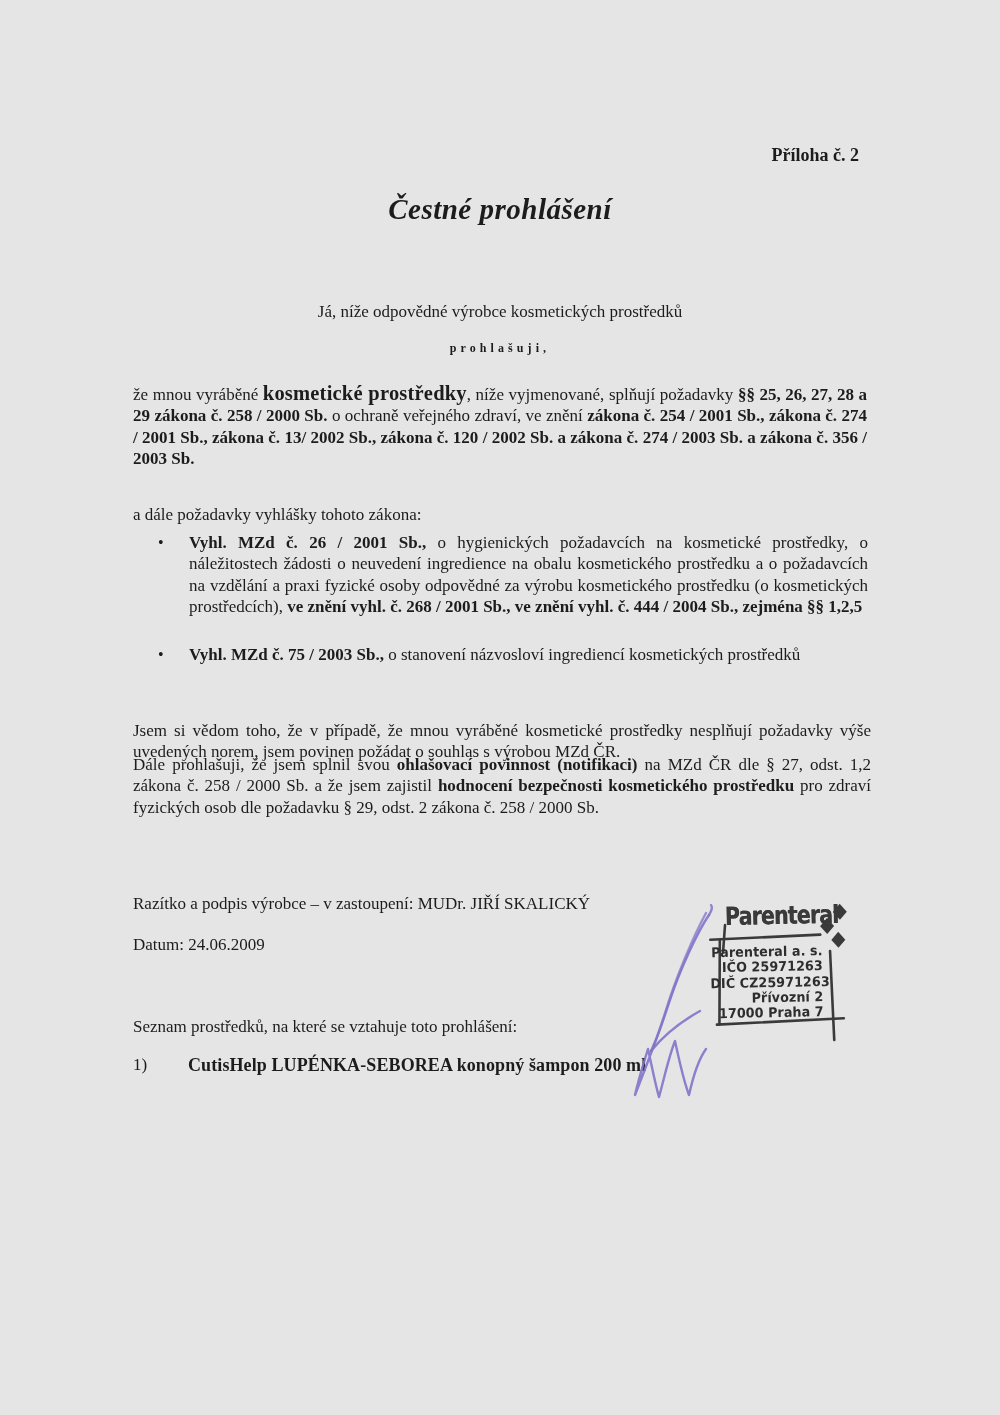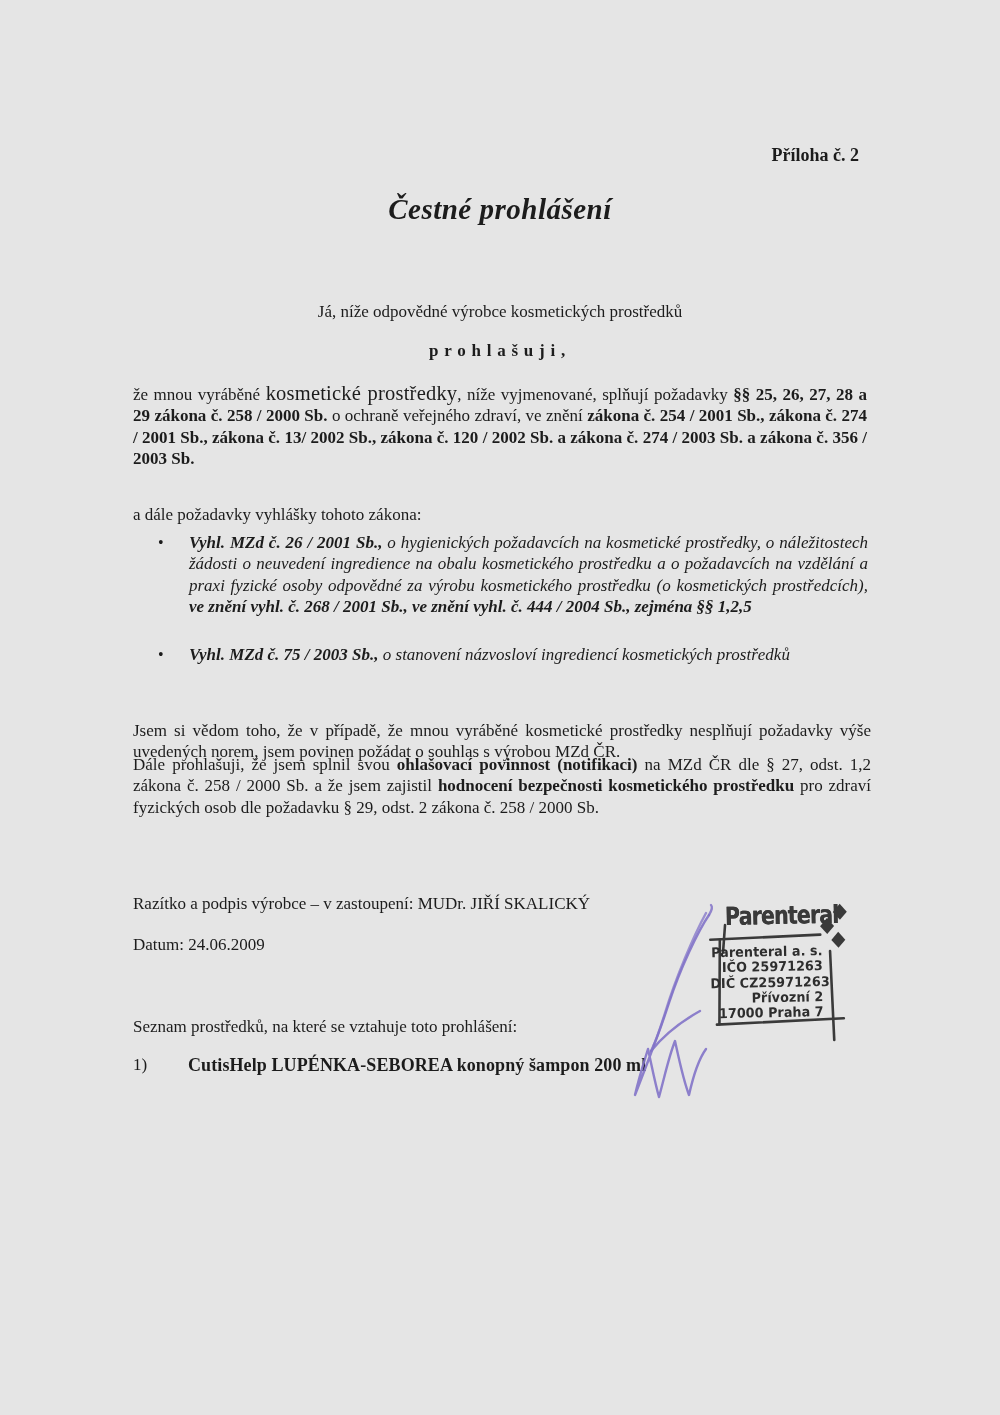--- a/index.html
+++ b/index.html
@@ -23,41 +23,41 @@
   }
   .title {
     top: 193px; margin: 0;
     font-size: 29px; font-weight: bold;
     letter-spacing: 0.5px;
     font-style: italic;
   }
   .intro { top: 302px; font-size: 17px; }
   .declare {
     top: 341px;
-    font-size: 17px; font-weight: bold;
+    font-size: 12px; font-weight: bold;
     letter-spacing: 0.34em;
   }
   .para {
     margin: 0;
     font-size: 17px;
     line-height: 21.3px;
   }
   .p-laws   { top: 383px; left: 133px; width: 734px; }
-  .biglaw   { font-size: 20.5px; font-weight: normal; letter-spacing: 0.2px; }
+  .biglaw   { font-size: 20.5px; font-weight: bold; letter-spacing: 0.2px; }
   .decrees-intro { top: 505px; left: 133px; font-size: 17px; }
   .bullet-row {
     position: absolute; left: 158px; width: 710px;
     display: flex; align-items: flex-start;
   }
   .bullet-1 { top: 532px; }
   .bullet-2 { top: 644px; }
   .bullet-dot {
     flex: 0 0 31px; font-size: 16px; line-height: 21.3px;
   }
-  .bullet-text { flex: 1 1 auto; font-style: italic; }
+  .bullet-text { flex: 1 1 auto; }
   .p-aware  { top: 684px; left: 133px; width: 738px; margin-top: 36px; }
   .p-notif  { top: 754px; left: 133px; width: 738px; }
   .sign-line { top: 894px; left: 133px; font-size: 17px; }
   .date-line { top: 935px; left: 133px; font-size: 17px; }
   .list-head { top: 1017px; left: 133px; font-size: 17px; }
   .product-row { top: 1055px; left: 133px; display: flex; }
   .product-num { font-size: 17px; width: 55px; flex: 0 0 55px; }
   .product-name { font-size: 18px; font-weight: bold; letter-spacing: 0.1px; }
 
   

